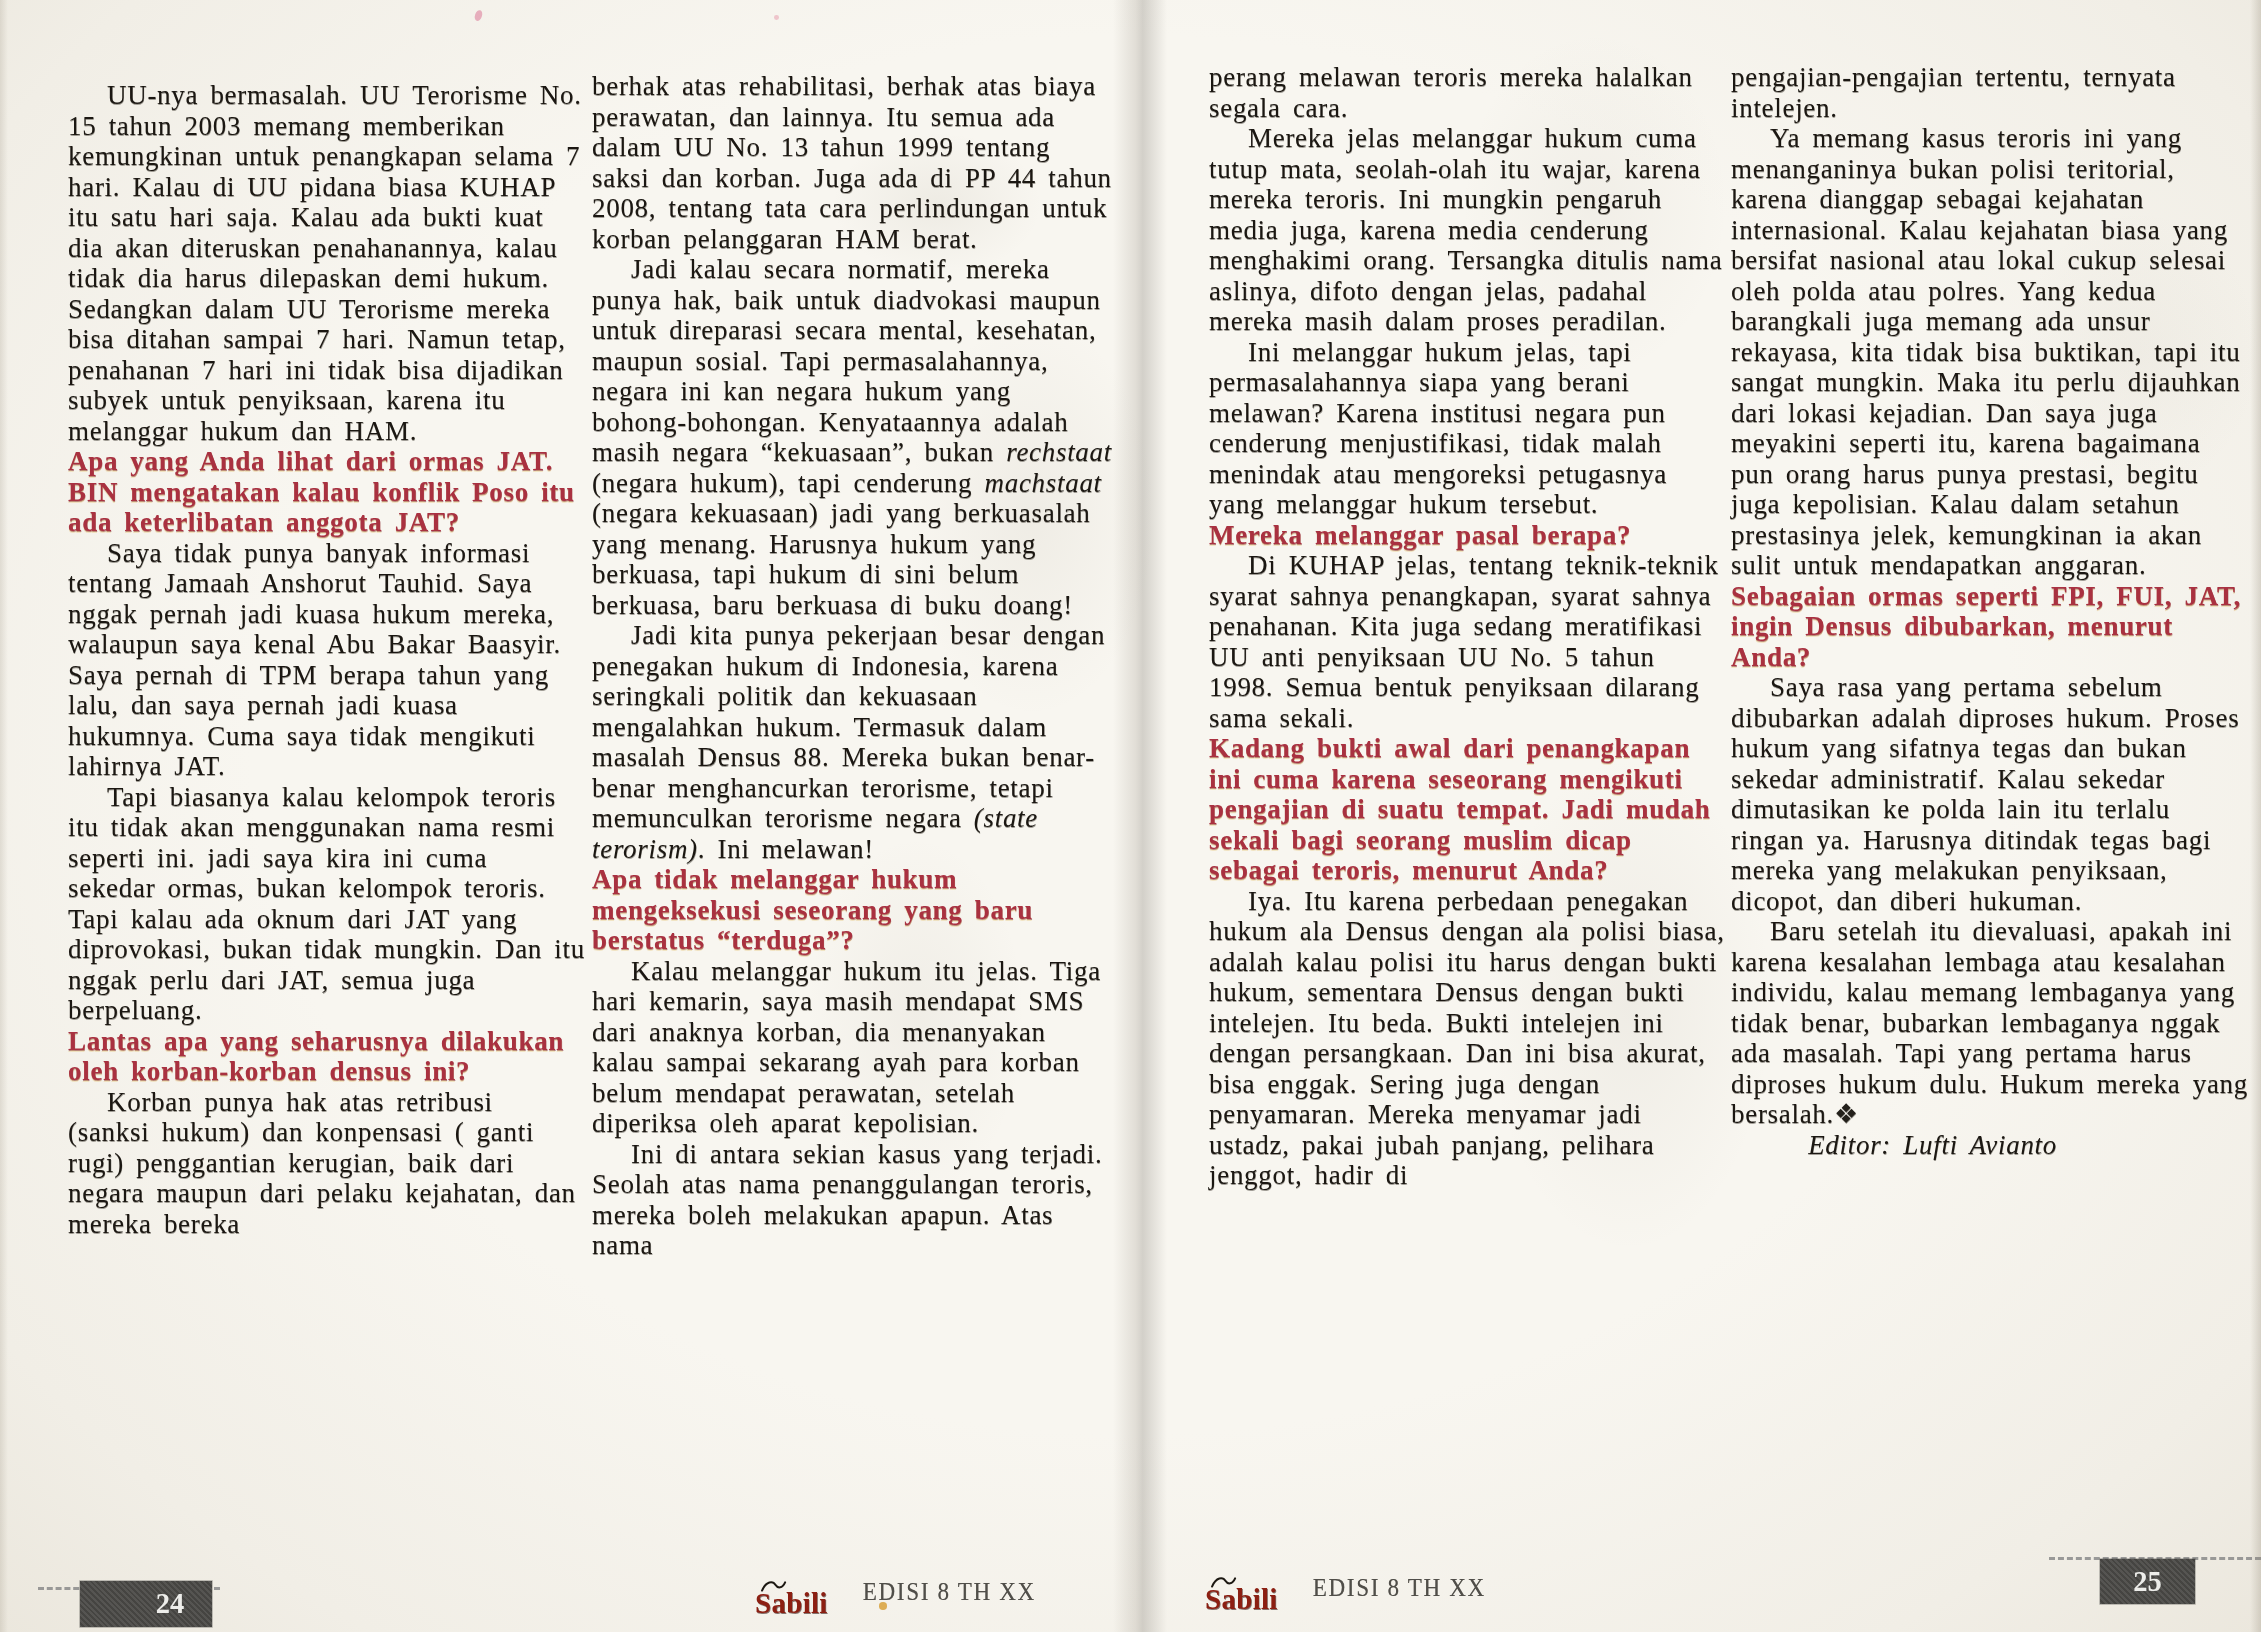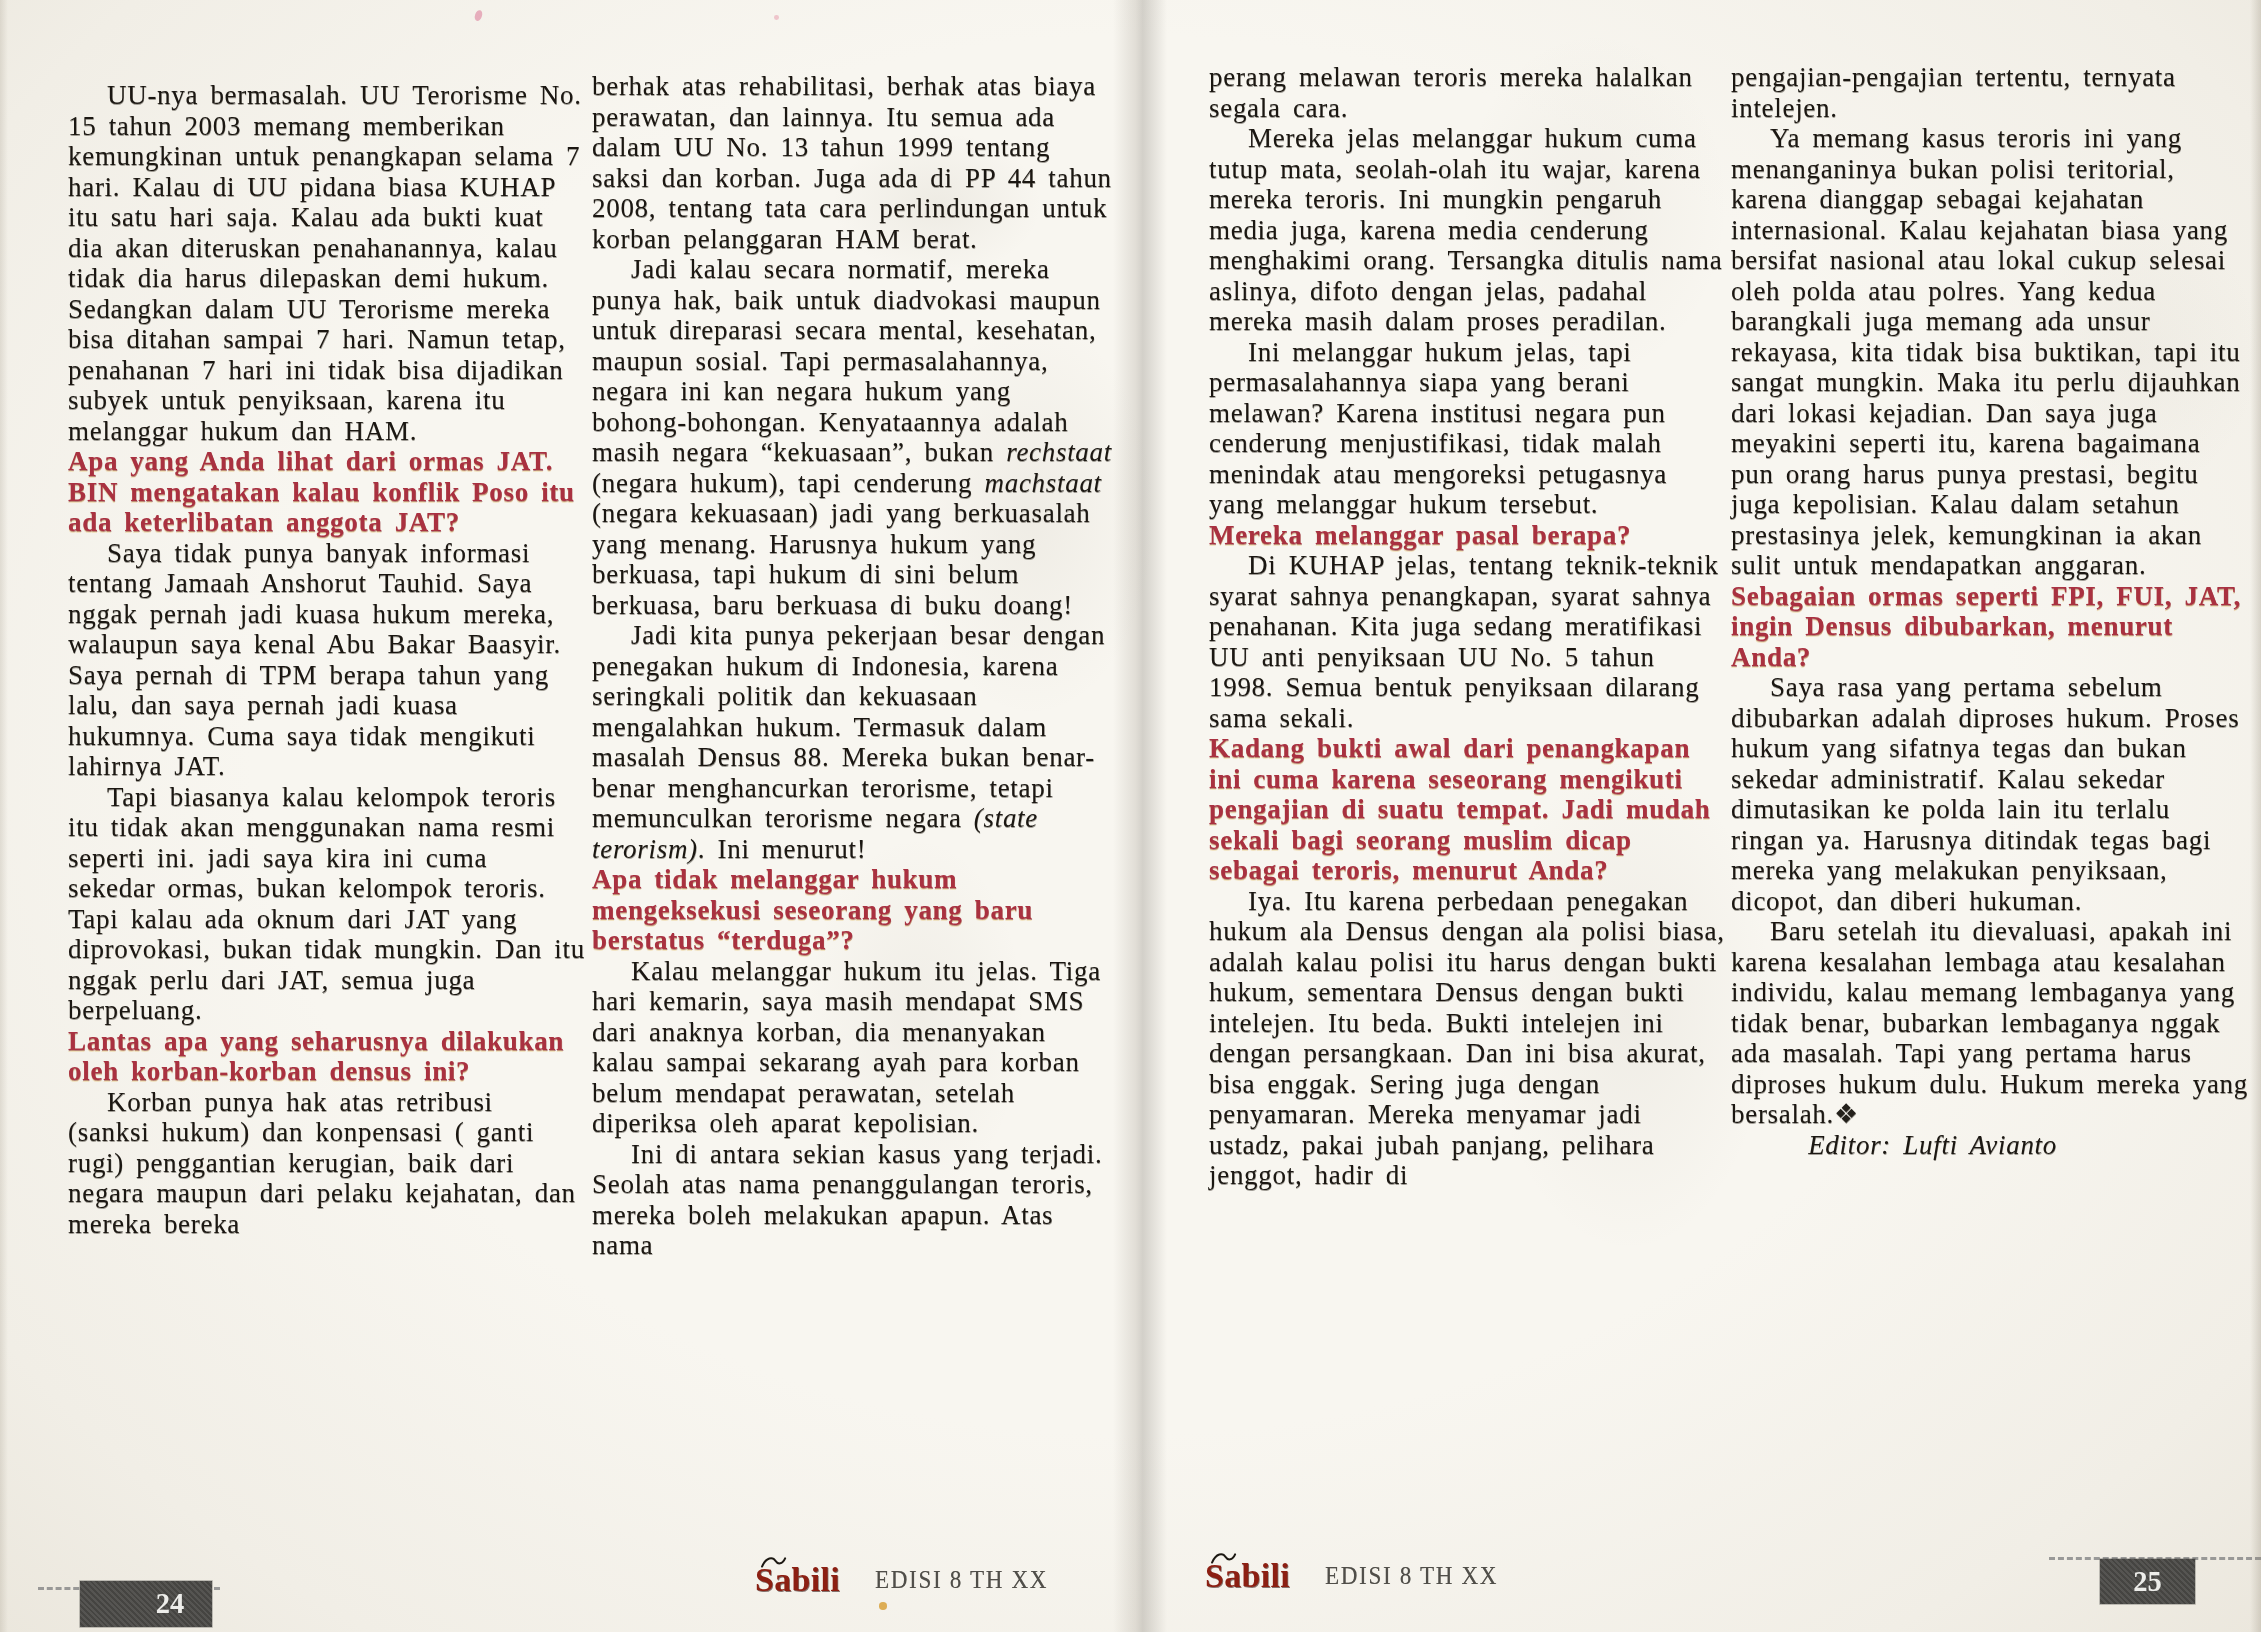--- a/index.html
+++ b/index.html
@@ -42,24 +42,25 @@
   }
   .endmark{font-style:normal;color:#23201a;}
   
   .brandline{
     position:absolute;display:flex;align-items:center;
   }
   .brand-left{left:755px;top:1566px;}
   .brand-right{left:1205px;top:1562px;}
   .brand{
     position:relative;
-    font-weight:700;font-size:34px;line-height:27px;
+    font-weight:700;font-size:29px;line-height:27px;
     color:var(--brand-red,#8c1f12);
     letter-spacing:0.3px;
     text-shadow:0.7px 0.7px 0 rgba(40,10,5,0.55);
+    margin-top:24px;
   }
   .swash{position:absolute;left:5.4px;top:-11px;}
   .edition{
     margin-left:35px;
     font-size:23px;line-height:26px;
     color:#3a3833;letter-spacing:1.7px;
     transform:scaleY(1.08);
     opacity:0.88;
     white-space:nowrap;
     text-shadow:0.3px 0.3px 0.3px rgba(40,38,32,0.5);
@@ -125,21 +126,21 @@
     <p class="para q">Apa yang Anda lihat dari ormas JAT. BIN mengatakan kalau konflik Poso itu ada keterlibatan anggota JAT?</p>
     <p class="para indent">Saya tidak punya banyak informasi tentang Jamaah Anshorut Tauhid. Saya nggak pernah jadi kuasa hukum mereka, walaupun saya kenal Abu Bakar Baasyir. Saya pernah di TPM berapa tahun yang lalu, dan saya pernah jadi kuasa hukumnya. Cuma saya tidak mengikuti lahirnya JAT.</p>
     <p class="para indent">Tapi biasanya kalau kelompok teroris itu tidak akan menggunakan nama resmi seperti ini. jadi saya kira ini cuma sekedar ormas, bukan kelompok teroris. Tapi kalau ada oknum dari JAT yang diprovokasi, bukan tidak mungkin. Dan itu nggak perlu dari JAT, semua juga berpeluang.</p>
     <p class="para q">Lantas apa yang seharusnya dilakukan oleh korban-korban densus ini?</p>
     <p class="para indent">Korban punya hak atas retribusi (sanksi hukum) dan konpensasi ( ganti rugi) penggantian kerugian, baik dari negara maupun dari pelaku kejahatan, dan mereka bereka</p>
   </div>
 
   <div class="col c2">
     <p class="para">berhak atas rehabilitasi, berhak atas biaya perawatan, dan lainnya. Itu semua ada dalam UU No. 13 tahun 1999 tentang saksi dan korban. Juga ada di PP 44 tahun 2008, tentang tata cara perlindungan untuk korban pelanggaran HAM berat.</p>
     <p class="para indent"><span>Jadi kalau secara normatif, mereka punya hak, baik untuk diadvokasi maupun untuk direparasi secara mental, kesehatan, maupun sosial. Tapi permasalahannya, negara ini kan negara hukum yang bohong-bohongan. Kenyataannya adalah masih negara “kekuasaan”, bukan </span><span class="it">rechstaat</span><span> (negara hukum), tapi cenderung </span><span class="it">machstaat</span><span> (negara kekuasaan) jadi yang berkuasalah yang menang. Harusnya hukum yang berkuasa, tapi hukum di sini belum berkuasa, baru berkuasa di buku doang!</span></p>
-    <p class="para indent"><span>Jadi kita punya pekerjaan besar dengan penegakan hukum di Indonesia, karena seringkali politik dan kekuasaan mengalahkan hukum. Termasuk dalam masalah Densus 88. Mereka bukan benar-benar menghancurkan terorisme, tetapi memunculkan terorisme negara </span><span class="it">(state terorism)</span><span>. Ini menurut!</span></p>
+    <p class="para indent"><span>Jadi kita punya pekerjaan besar dengan penegakan hukum di Indonesia, karena seringkali politik dan kekuasaan mengalahkan hukum. Termasuk dalam masalah Densus 88. Mereka bukan benar-benar menghancurkan terorisme, tetapi memunculkan terorisme negara </span><span class="it">(state terorism)</span><span>. Ini melawan!</span></p>
     <p class="para q">Apa tidak melanggar hukum mengeksekusi seseorang yang baru berstatus “terduga”?</p>
     <p class="para indent">Kalau melanggar hukum itu jelas. Tiga hari kemarin, saya masih mendapat SMS dari anaknya korban, dia menanyakan kalau sampai sekarang ayah para korban belum mendapat perawatan, setelah diperiksa oleh aparat kepolisian.</p>
     <p class="para indent">Ini di antara sekian kasus yang terjadi. Seolah atas nama penanggulangan teroris, mereka boleh melakukan apapun. Atas nama</p>
   </div>
 
   <div class="col c3">
     <p class="para">perang melawan teroris mereka halalkan segala cara.</p>
     <p class="para indent">Mereka jelas melanggar hukum cuma tutup mata, seolah-olah itu wajar, karena mereka teroris. Ini mungkin pengaruh media juga, karena media cenderung menghakimi orang. Tersangka ditulis nama aslinya, difoto dengan jelas, padahal mereka masih dalam proses peradilan.</p>
     <p class="para indent">Ini melanggar hukum jelas, tapi permasalahannya siapa yang berani melawan? Karena institusi negara pun cenderung menjustifikasi, tidak malah menindak atau mengoreksi petugasnya yang melanggar hukum tersebut.</p>
     <p class="para q">Mereka melanggar pasal berapa?</p>

